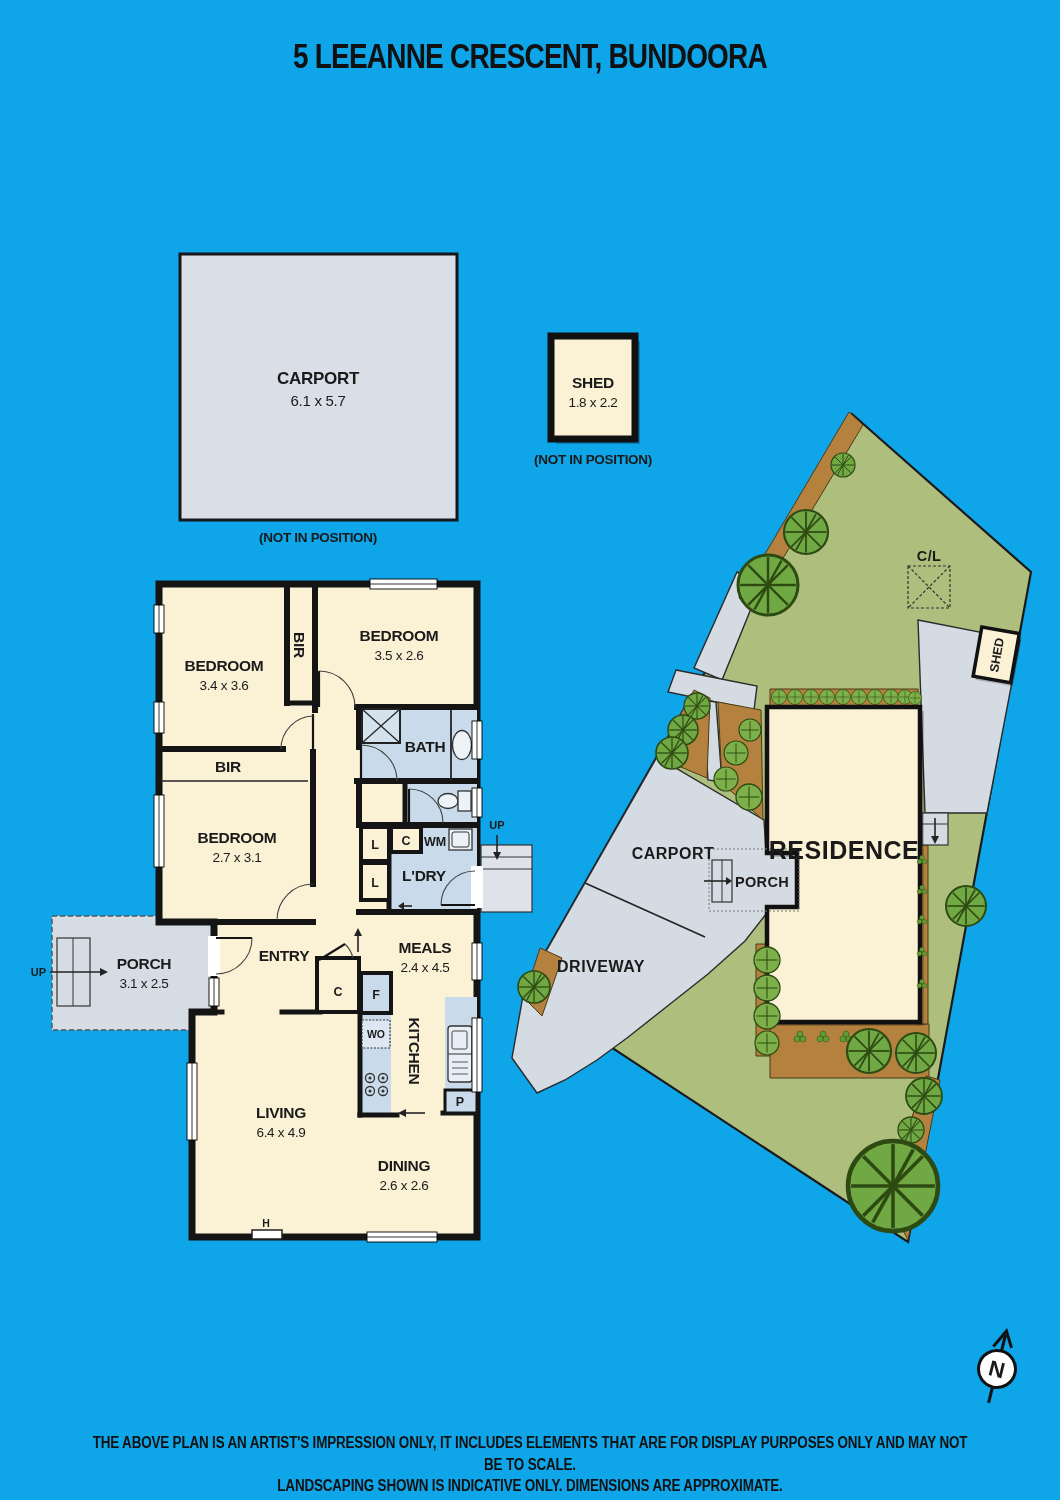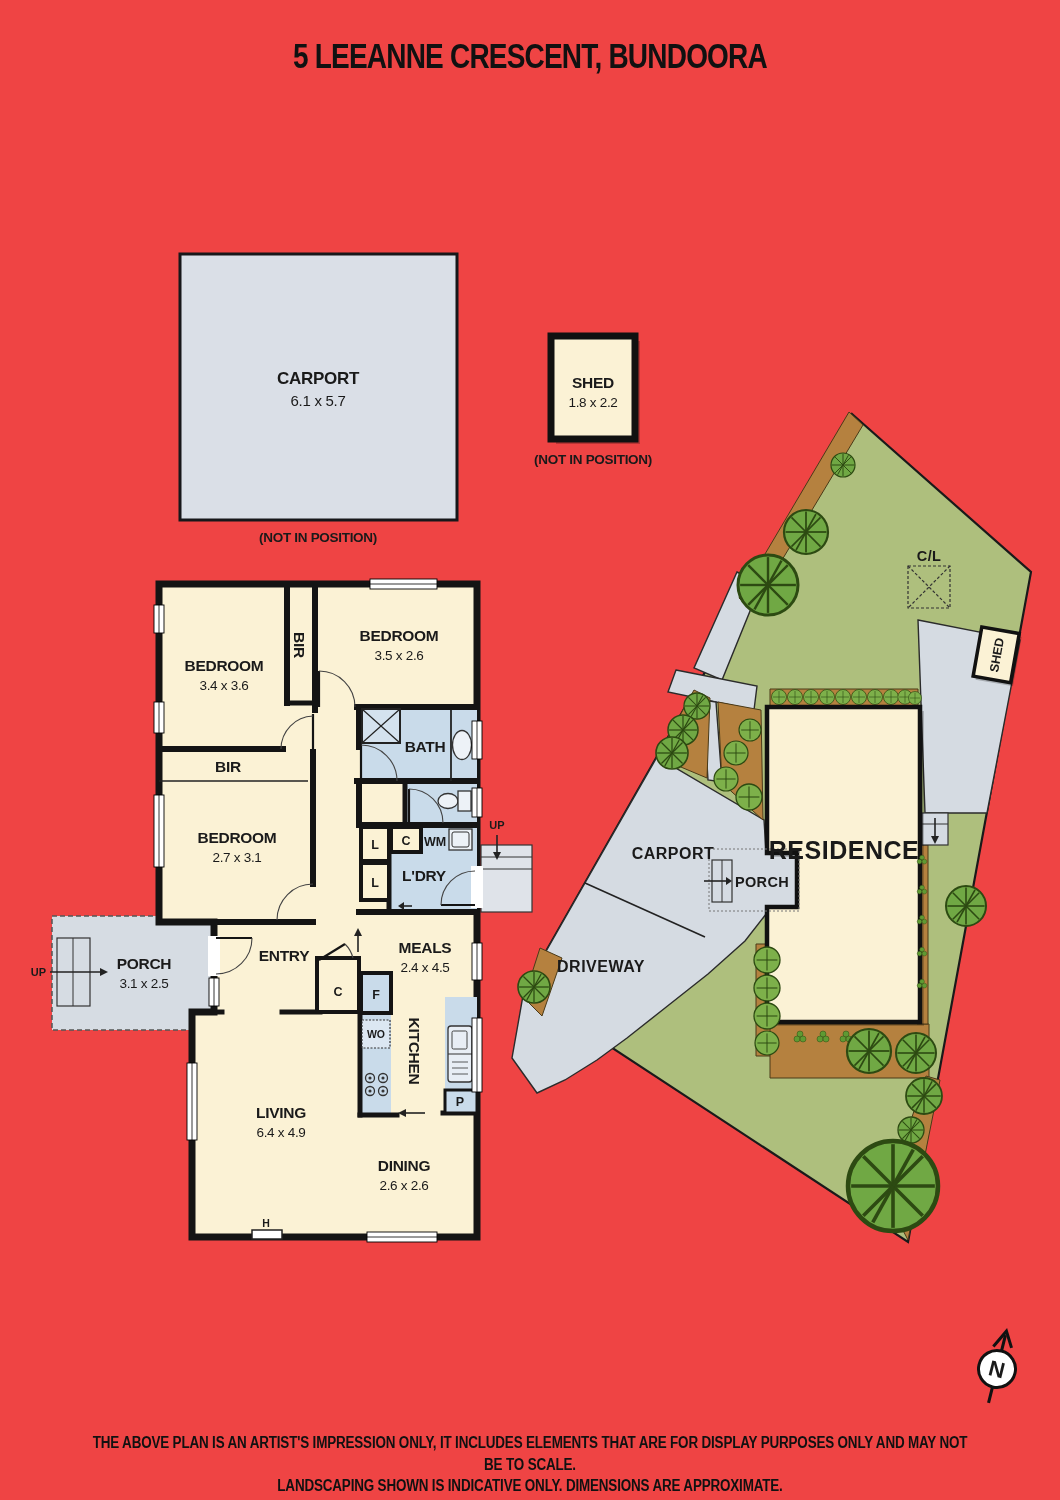--- a/index.html
+++ b/index.html
@@ -1,21 +1,21 @@
 <!DOCTYPE html>
 <html style="--wall: #141414; --room-cream: #FBF2D5; --wet-blue: #C9DBEA; --porch-gray: #D6DCE3; --carport-gray: #DADFE7; --lawn-green: #AEBF7D; --paving-gray: #D5DBE2; --garden-brown: #B5813F; --tree-green: #70A844; --tree-outline: #2D4A12; --text-dark: #1A1A1A;"><head>
 <meta charset="utf-8">
 <style>
   :root{
     --wall:#141414; --room-cream:#FBF2D5; --wet-blue:#C9DBEA; --porch-gray:#D6DCE3;
     --carport-gray:#DADFE7; --lawn-green:#AEBF7D; --paving-gray:#D5DBE2;
     --garden-brown:#B5813F; --tree-green:#70A844; --tree-outline:#2D4A12; --text-dark:#1A1A1A;
   }
   html,body{margin:0;padding:0;background:#fff;}
-  #page{position:relative;width:1060px;height:1500px;background:#ef4444;overflow:hidden;
+  #page{position:relative;width:1060px;height:1500px;background:#0ea5e9;overflow:hidden;
         font-family:"Liberation Sans",sans-serif;}
   .title{position:absolute;top:36px;left:0;width:1060px;text-align:center;
          font-size:35px;font-weight:700;color:#111;letter-spacing:-1px;
          transform:scaleX(.80);transform-origin:center;white-space:nowrap;}
   .disclaimer{position:absolute;top:1432px;left:0;width:1060px;text-align:center;
          font-size:16px;font-weight:700;color:#111;line-height:1.35;letter-spacing:-0.2px;
          transform:scaleX(.84);transform-origin:center;}
   svg text{font-family:"Liberation Sans",sans-serif;fill:var(--text-dark);}
   .name{font-size:15.5px;font-weight:700;letter-spacing:-0.3px;}
   .dims{font-size:13.5px;letter-spacing:-0.3px;}

